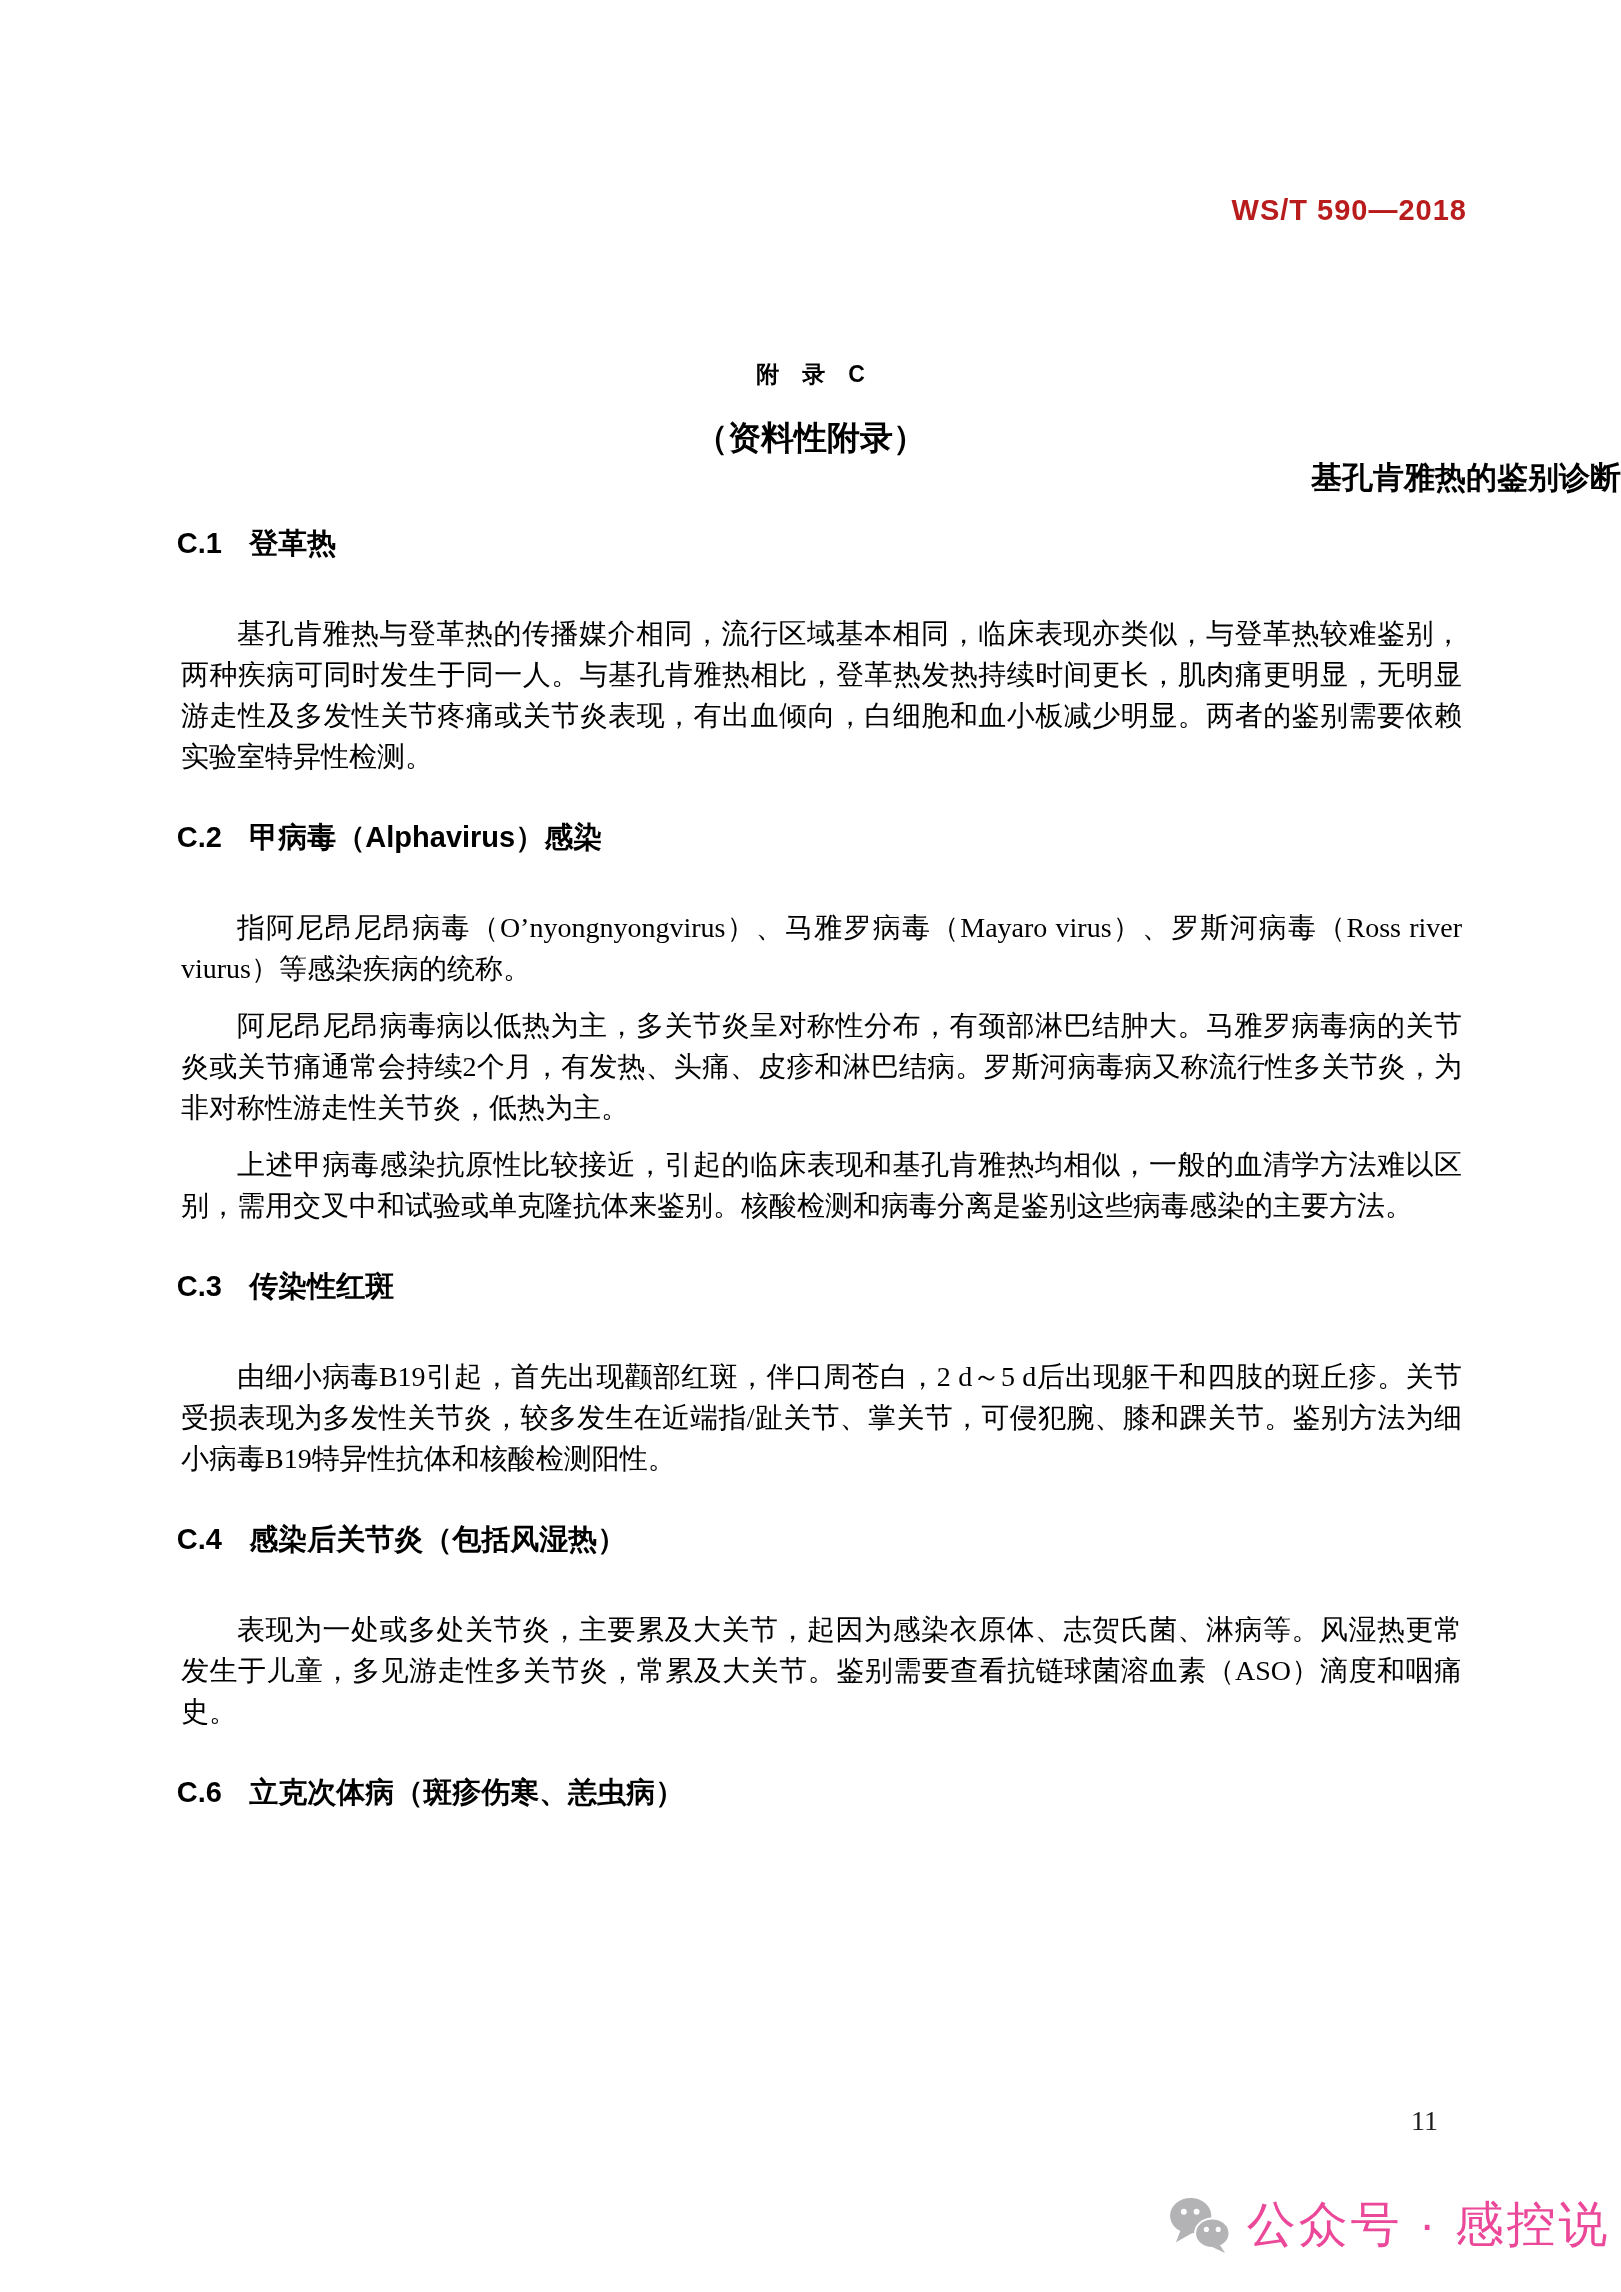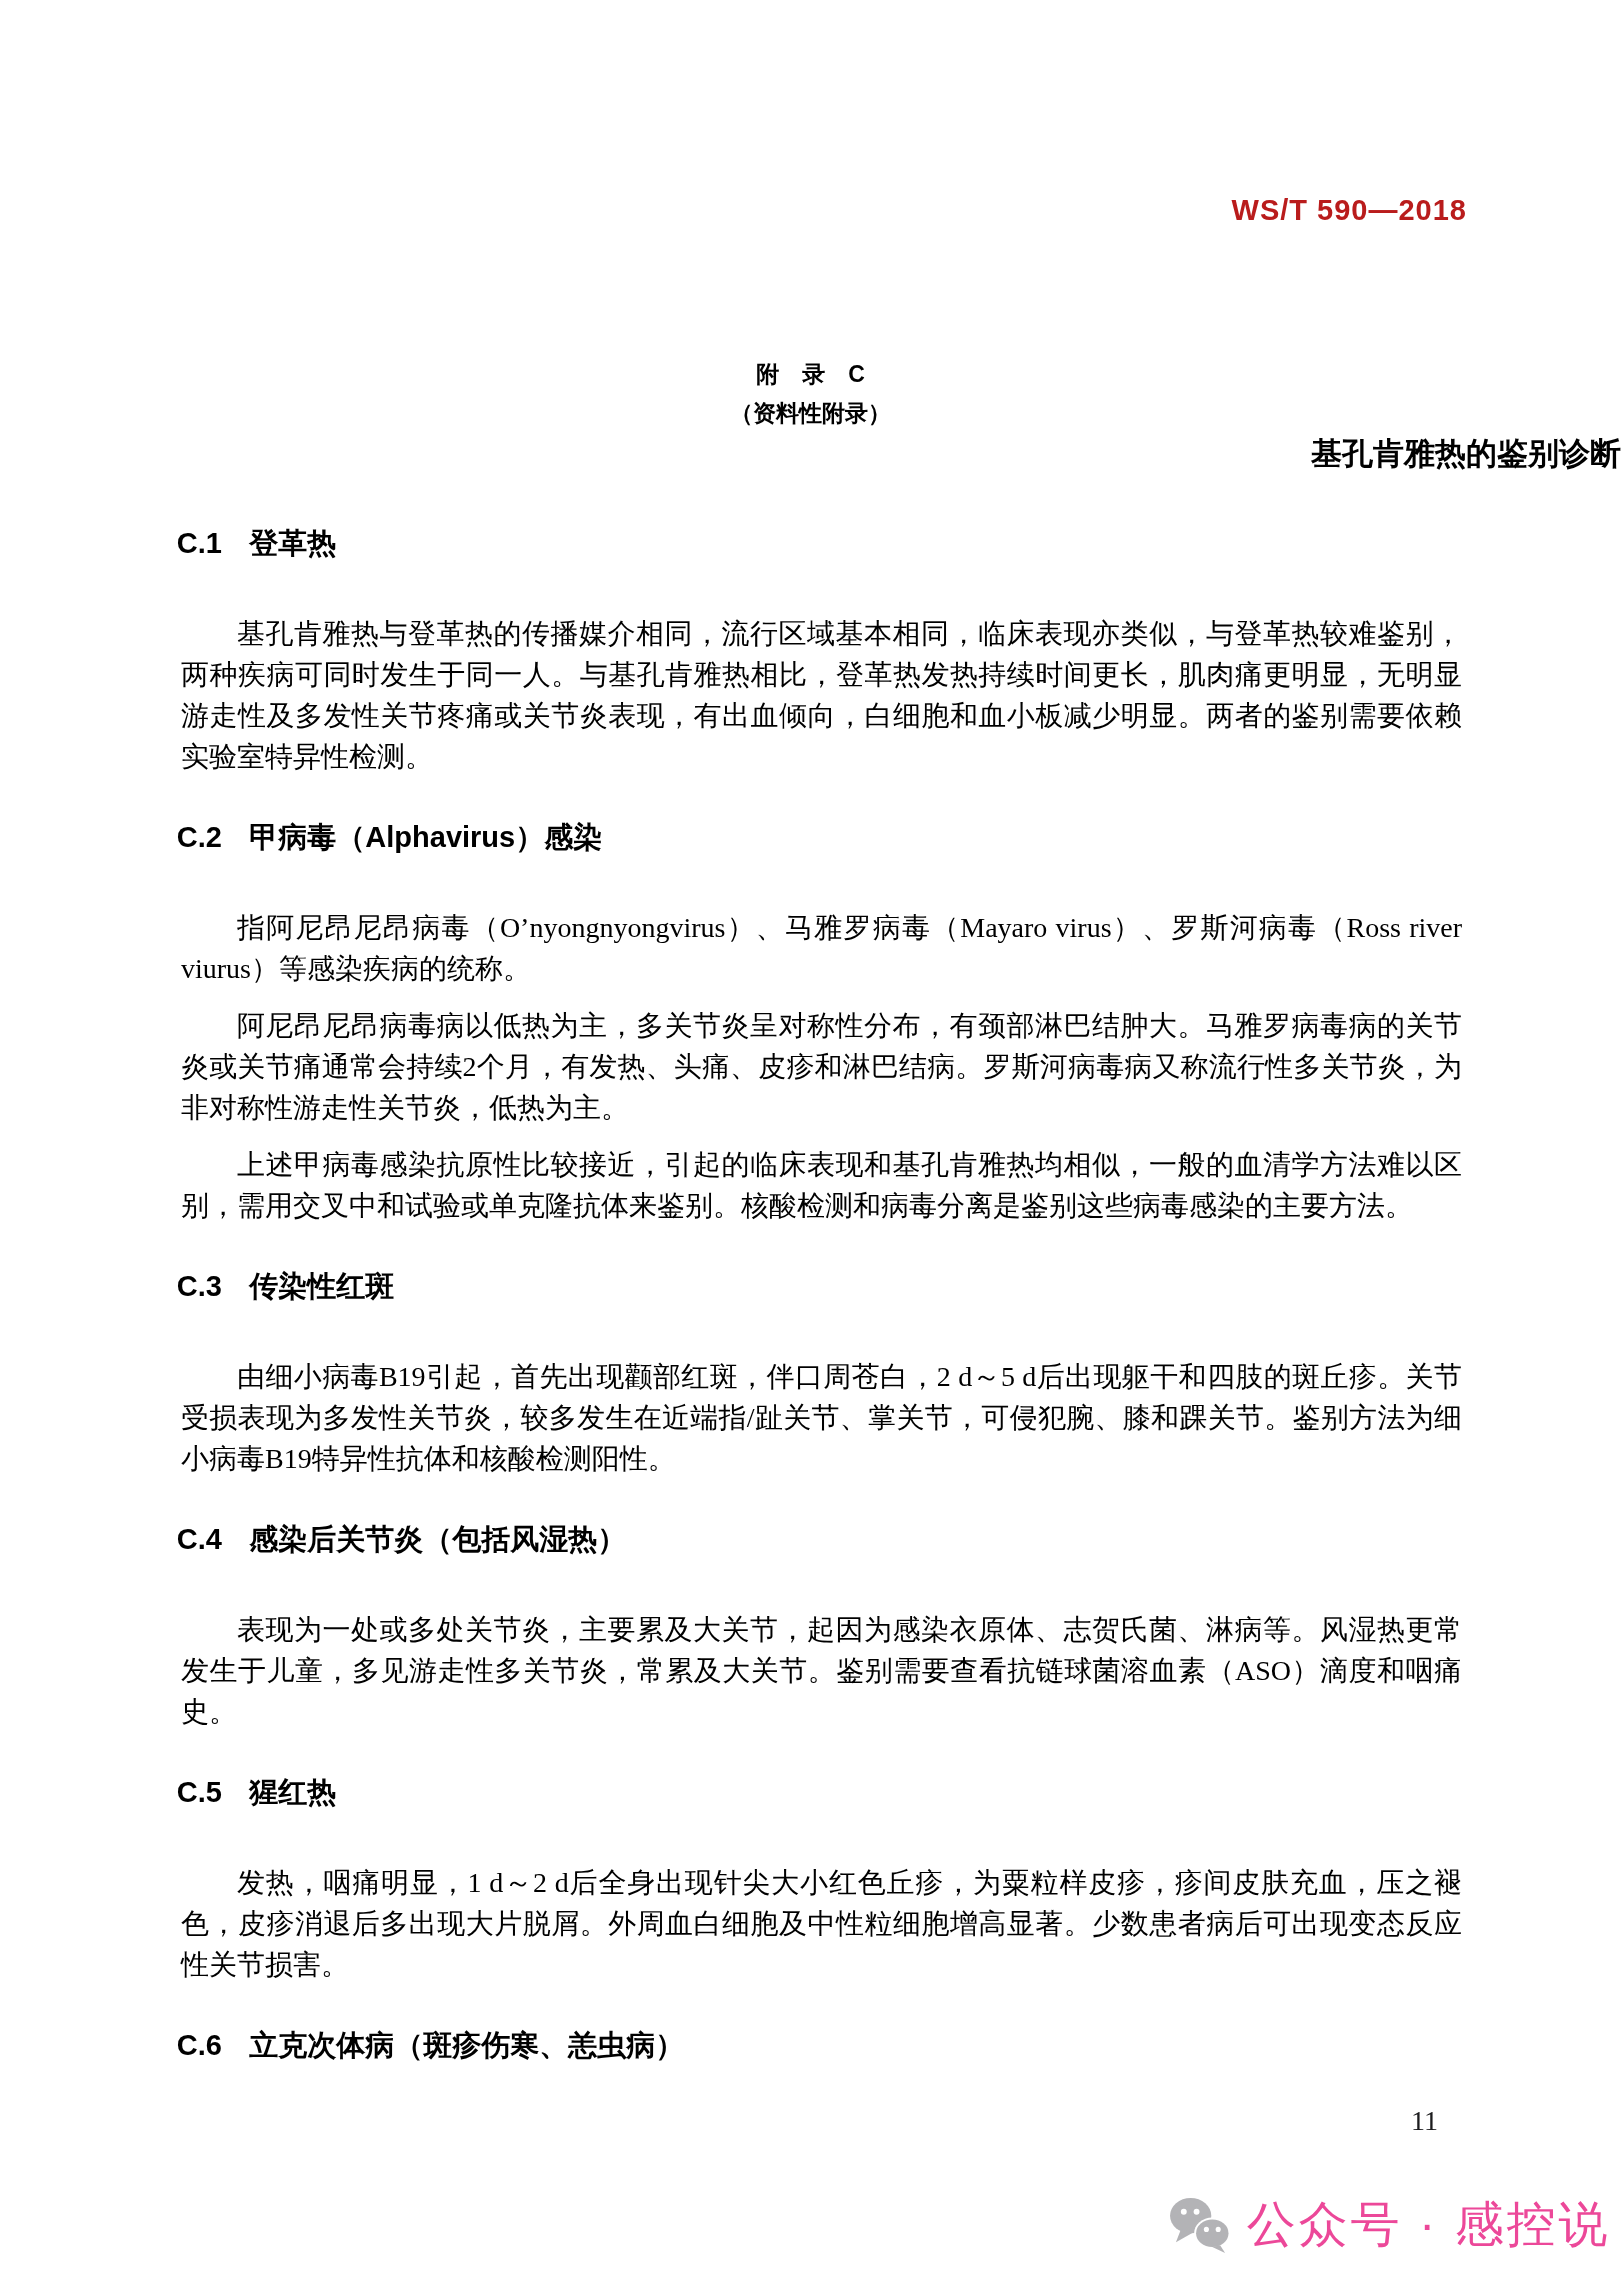--- a/index.html
+++ b/index.html
@@ -18,21 +18,21 @@
     letter-spacing:1px;color:#b91c1c;
   }
   
   .title-block{
     position:absolute;top:355px;left:0;width:100%;
     text-align:center;
     font-family:"Liberation Sans","DejaVu Sans",sans-serif;
     font-weight:bold;color:#000;
   }
   .title-line1{font-size:23px;line-height:39px;}
-  .title-line2{font-size:23px;line-height:39px;}
+  .title-line2{font-size:33px;line-height:39px;margin-top:24px;}
   .title-line3{font-size:31px;line-height:41px;text-align:right;}
   
   .content{
     position:absolute;left:165px;top:527px;width:1313px;
   }
   .section{margin:0;padding:0;}
   .section + .section{margin-top:44px;}
   .section-heading{
     margin:0 0 53px 11.8px;
     font-family:Liberation Sans, sans-serif;
@@ -93,24 +93,20 @@
     <div class="section">
       <h2 class="section-heading"><span class="sec-num">C.3</span><span>传染性红斑</span></h2>
       <p class="para">由细小病毒B19引起，首先出现颧部红斑，伴口周苍白，2 d～5 d后出现躯干和四肢的斑丘疹。关节受损表现为多发性关节炎，较多发生在近端指/趾关节、掌关节，可侵犯腕、膝和踝关节。鉴别方法为细小病毒B19特异性抗体和核酸检测阳性。</p>
     </div>
 
     <div class="section">
       <h2 class="section-heading"><span class="sec-num">C.4</span><span>感染后关节炎（包括风湿热）</span></h2>
       <p class="para">表现为一处或多处关节炎，主要累及大关节，起因为感染衣原体、志贺氏菌、淋病等。风湿热更常发生于儿童，多见游走性多关节炎，常累及大关节。鉴别需要查看抗链球菌溶血素（ASO）滴度和咽痛史。</p>
     </div>
 
-    <div class="section">
-      <h2 class="section-heading"><span class="sec-num">C.5</span><span>猩红热</span></h2>
-      <p class="para">发热，咽痛明显，1 d～2 d后全身出现针尖大小红色丘疹，为粟粒样皮疹，疹间皮肤充血，压之褪色，皮疹消退后多出现大片脱屑。外周血白细胞及中性粒细胞增高显著。少数患者病后可出现变态反应性关节损害。</p>
-    </div>
 
     <div class="section">
       <h2 class="section-heading"><span class="sec-num">C.6</span><span>立克次体病（斑疹伤寒、恙虫病）</span></h2>
     </div>
 
   </div>
 
   <div class="page-number">11</div>
 
   <div class="watermark">

